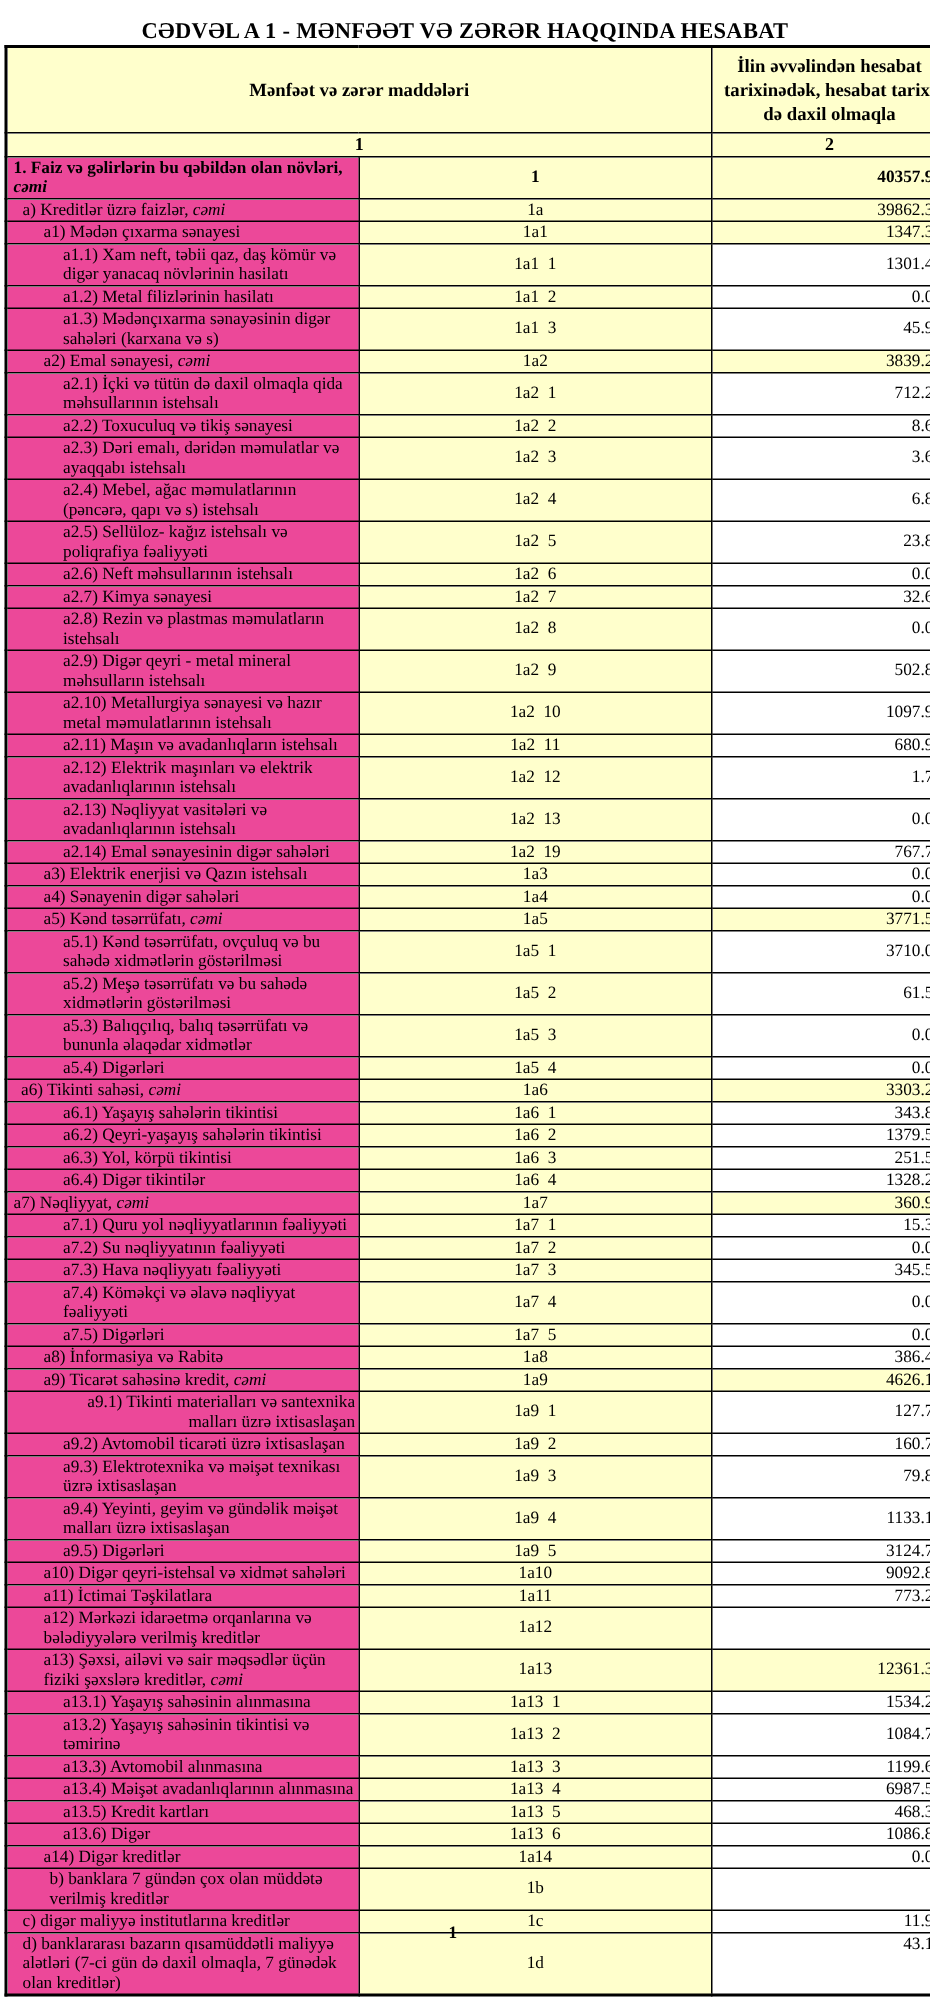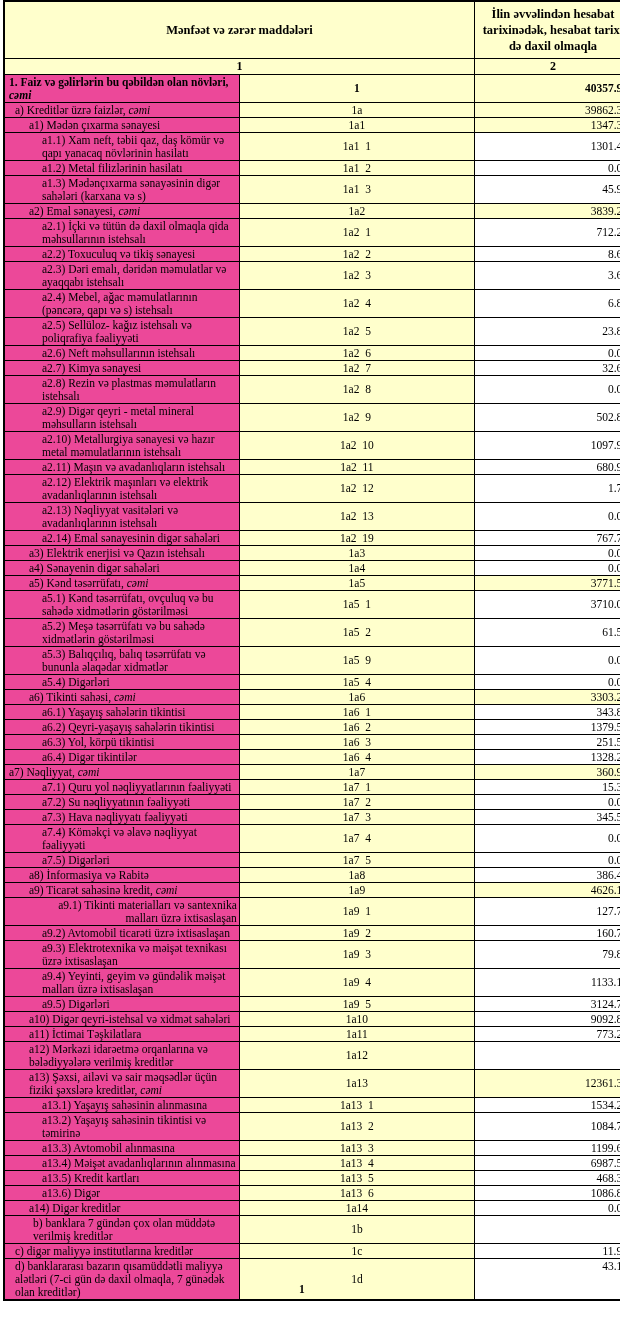--- a/index.html
+++ b/index.html
@@ -36,20 +36,21 @@
   td.c-value.vt{vertical-align:top;}
   tr.bold td{font-weight:bold;}
   .page-number{
     position:absolute;left:299px;top:1283px;font-size:11.5px;font-weight:bold;
   }
 </style>
 </head>
 <body>
 
 <div class="page">
+  <div class="title">CƏDVƏL A 1 - MƏNFƏƏT VƏ ZƏRƏR HAQQINDA HESABAT</div>
 
   <table class="report">
     <thead>
       <tr>
         <th class="h-items" colspan="2">Mənfəət və zərər maddələri</th>
         <th class="h-period">İlin əvvəlindən hesabat tarixinədək, hesabat tarixi də daxil olmaqla</th>
       </tr>
       <tr class="numrow">
         <th colspan="2">1</th>
         <th>2</th>
@@ -65,21 +66,21 @@
           <td class="c-label" style="padding-left: 10px;">a) Kreditlər üzrə faizlər, <em>cəmi</em></td>
           <td class="c-code">1a</td>
           <td class="c-value vy">39862.33</td>
         </tr>
         <tr>
           <td class="c-label" style="padding-left: 24px;">a1) Mədən çıxarma sənayesi</td>
           <td class="c-code">1a1</td>
           <td class="c-value vy">1347.39</td>
         </tr>
         <tr>
-          <td class="c-label" style="padding-left: 37px;">a1.1) Xam neft, təbii qaz, daş kömür və qapı yanacaq növlərinin hasilatı</td>
+          <td class="c-label" style="padding-left: 37px;">a1.1) Xam neft, təbii qaz, daş kömür və digər yanacaq növlərinin hasilatı</td>
           <td class="c-code">1a1  1</td>
           <td class="c-value">1301.47</td>
         </tr>
         <tr>
           <td class="c-label" style="padding-left: 37px;">a1.2) Metal filizlərinin hasilatı</td>
           <td class="c-code">1a1  2</td>
           <td class="c-value">0.00</td>
         </tr>
         <tr>
           <td class="c-label" style="padding-left: 37px;">a1.3) Mədənçıxarma sənayəsinin digər sahələri (karxana və s)</td>
@@ -181,30 +182,30 @@
           <td class="c-code">1a5  1</td>
           <td class="c-value">3710.01</td>
         </tr>
         <tr>
           <td class="c-label" style="padding-left: 37px;">a5.2) Meşə təsərrüfatı və bu sahədə xidmətlərin göstərilməsi</td>
           <td class="c-code">1a5  2</td>
           <td class="c-value">61.50</td>
         </tr>
         <tr>
           <td class="c-label" style="padding-left: 37px;">a5.3) Balıqçılıq, balıq təsərrüfatı və bununla əlaqədar xidmətlər</td>
-          <td class="c-code">1a5  9</td>
+          <td class="c-code">1a5  3</td>
           <td class="c-value">0.00</td>
         </tr>
         <tr>
           <td class="c-label" style="padding-left: 37px;">a5.4) Digərləri</td>
           <td class="c-code">1a5  4</td>
           <td class="c-value">0.00</td>
         </tr>
         <tr>
-          <td class="c-label" style="padding-left: 24px;">a6) Tikinti sahəsi, <em>cəmi</em></td>
+          <td class="c-label" style="padding-left: 9px;">a6) Tikinti sahəsi, <em>cəmi</em></td>
           <td class="c-code">1a6</td>
           <td class="c-value vy">3303.22</td>
         </tr>
         <tr>
           <td class="c-label" style="padding-left: 37px;">a6.1) Yaşayış sahələrin tikintisi</td>
           <td class="c-code">1a6  1</td>
           <td class="c-value">343.89</td>
         </tr>
         <tr>
           <td class="c-label" style="padding-left: 37px;">a6.2) Qeyri-yaşayış sahələrin tikintisi</td>

